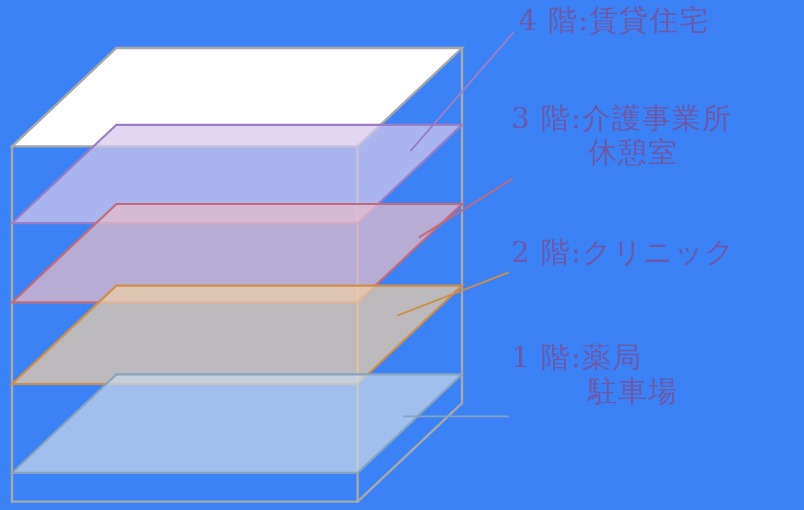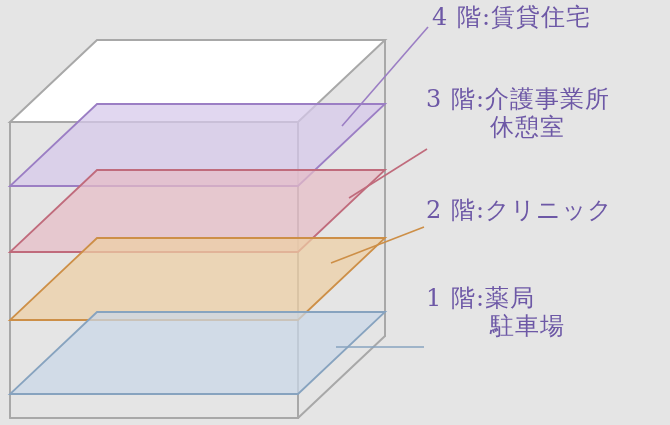--- a/index.html
+++ b/index.html
@@ -4,21 +4,21 @@
 <style>
   html, body {
     margin: 0;
     padding: 0;
     background: #ffffff;
   }
   .canvas {
     position: relative;
     width: 670px;
     height: 425px;
-    background: #e5e5e5;
+    background: #3b82f6;
     overflow: hidden;
   }
   svg { display: block; }
   .edge {
     stroke: #a8a8a8;
     stroke-width: 2;
     fill: none;
     stroke-linecap: round;
   }
   .topface {

